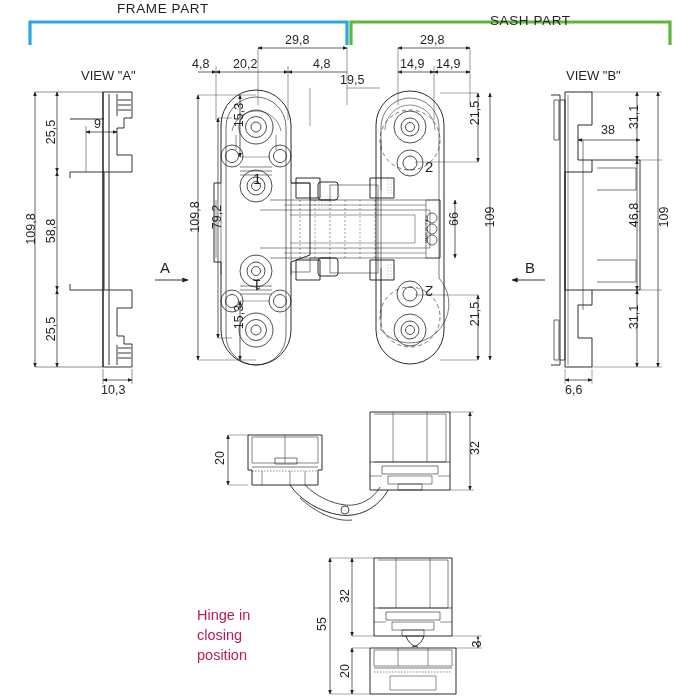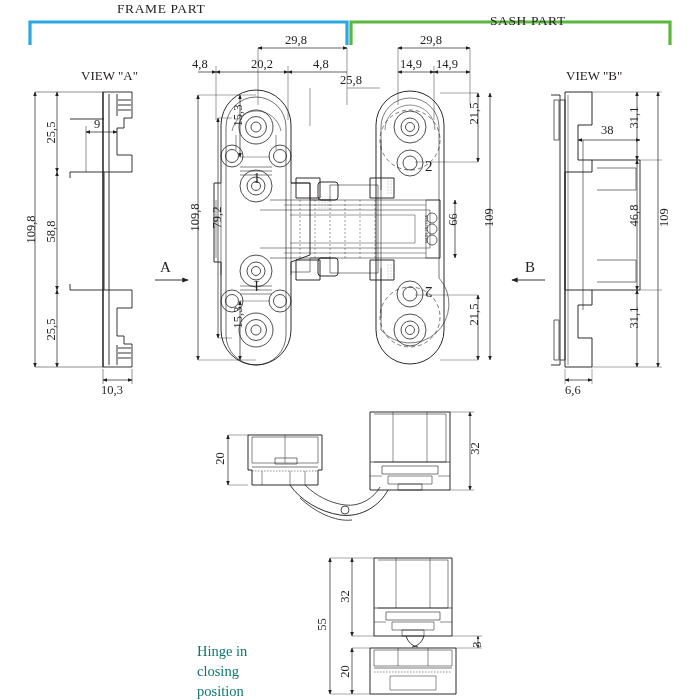--- a/index.html
+++ b/index.html
@@ -1,25 +1,25 @@
 <!DOCTYPE html>
 <html><head>
 <meta charset="utf-8">
 <style>
   html,body{margin:0;padding:0;background:#ffffff;}
   body{width:700px;height:700px;position:relative;overflow:hidden;
        font-family:"Liberation Sans","DejaVu Sans",sans-serif;color:#231f20;}
-  #stage{position:absolute;inset:0;width:573px;height:700px;font-family:Liberation Serif, serif;}
+  #stage{position:absolute;inset:0;width:573px;height:700px;}
   svg{position:absolute;top:0;left:0;width:700px;height:700px;}
   .hdr{position:absolute;font-size:13.5px;letter-spacing:.6px;color:#231f20;white-space:nowrap;}
   .lbl{position:absolute;font-size:13px;color:#231f20;white-space:nowrap;}
   .dim{position:absolute;font-size:12.5px;color:#231f20;white-space:nowrap;}
   .vdim{position:absolute;font-size:12.5px;color:#231f20;white-space:nowrap;
         transform-origin:50% 50%;transform:rotate(-90deg);}
-  .note{position:absolute;font-size:14.5px;line-height:20px;color:#0f766e;margin-top:36px;}
+  .note{position:absolute;font-size:14.5px;line-height:20px;color:#be185d;}
   .mark{position:absolute;font-size:15px;color:#231f20;}
   .vmark{position:absolute;font-size:15px;color:#231f20;transform:rotate(180deg);}
   .tiny{position:absolute;font-size:3.6px;letter-spacing:.2px;color:#231f20;
         transform-origin:50% 50%;transform:rotate(-90deg);white-space:nowrap;}
 </style>
 </head>
 <body>
 
 <div id="stage">
 
@@ -301,23 +301,23 @@
 
 <div class="vdim" style="left:6px;top:222px;width:50px;text-align:center;">109,8</div>
 <div class="vdim" style="left:31px;top:125px;width:40px;text-align:center;">25,5</div>
 <div class="vdim" style="left:31px;top:224px;width:40px;text-align:center;">58,8</div>
 <div class="vdim" style="left:31px;top:322px;width:40px;text-align:center;">25,5</div>
 <div class="dim" style="left:94px;top:117px;">9</div>
 <div class="dim" style="left:101px;top:383px;">10,3</div>
 
 <div class="dim" style="left:285px;top:33px;">29,8</div>
 <div class="dim" style="left:192px;top:57px;">4,8</div>
-<div class="dim" style="left:251px;top:57px;">20,2</div>
+<div class="dim" style="left:233px;top:57px;">20,2</div>
 <div class="dim" style="left:313px;top:57px;">4,8</div>
-<div class="dim" style="left:340px;top:73px;">25,8</div>
+<div class="dim" style="left:340px;top:73px;">19,5</div>
 <div class="dim" style="left:420px;top:33px;">29,8</div>
 <div class="dim" style="left:400px;top:57px;">14,9</div>
 <div class="dim" style="left:436px;top:57px;">14,9</div>
 
 <div class="vdim" style="left:170px;top:210px;width:50px;text-align:center;">109,8</div>
 <div class="vdim" style="left:192px;top:210px;width:50px;text-align:center;">79,2</div>
 <div class="vdim" style="left:216px;top:108px;width:45px;text-align:center;">15,3</div>
 <div class="vdim" style="left:216px;top:310px;width:45px;text-align:center;">15,3</div>
 <div class="vdim" style="left:452px;top:106px;width:45px;text-align:center;">21,5</div>
 <div class="vdim" style="left:452px;top:307px;width:45px;text-align:center;">21,5</div>

